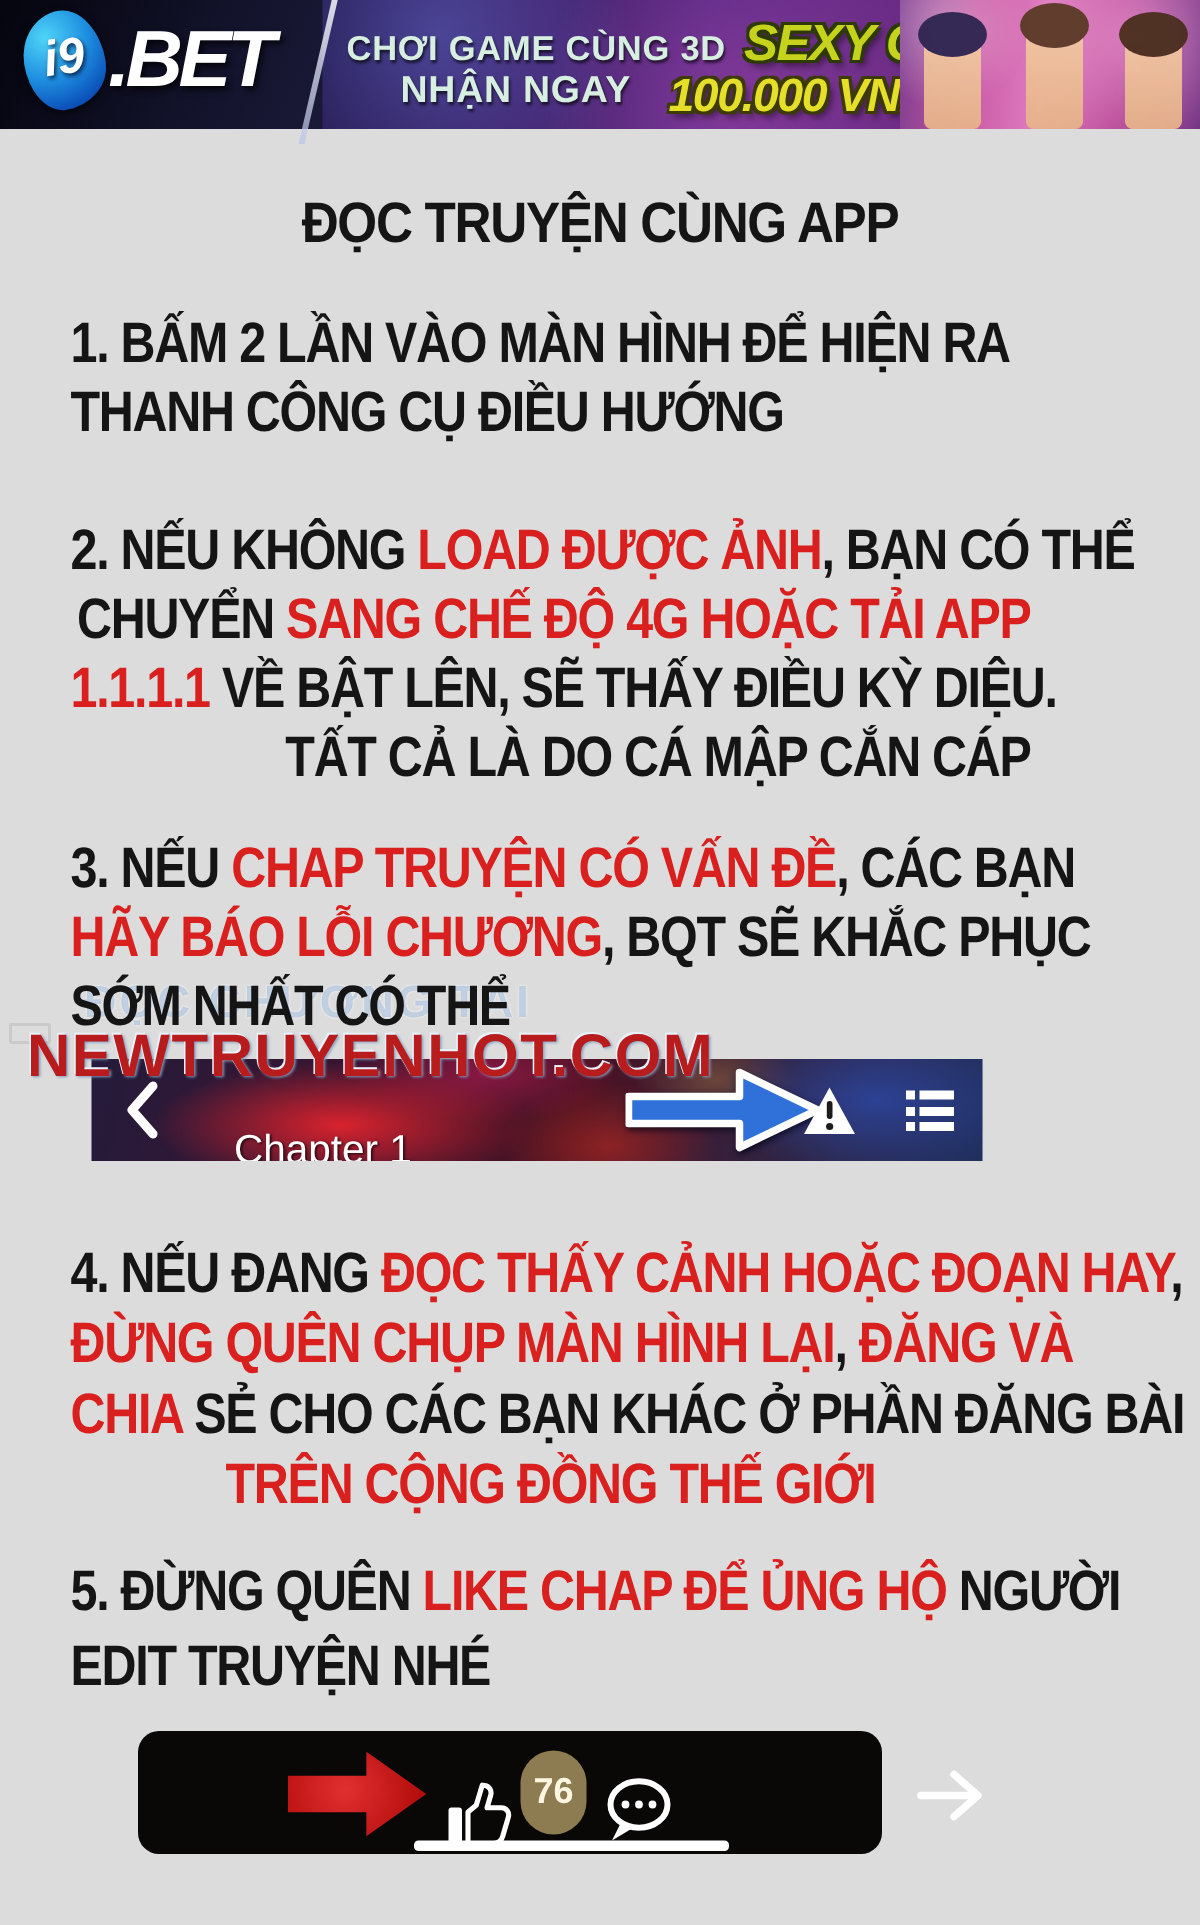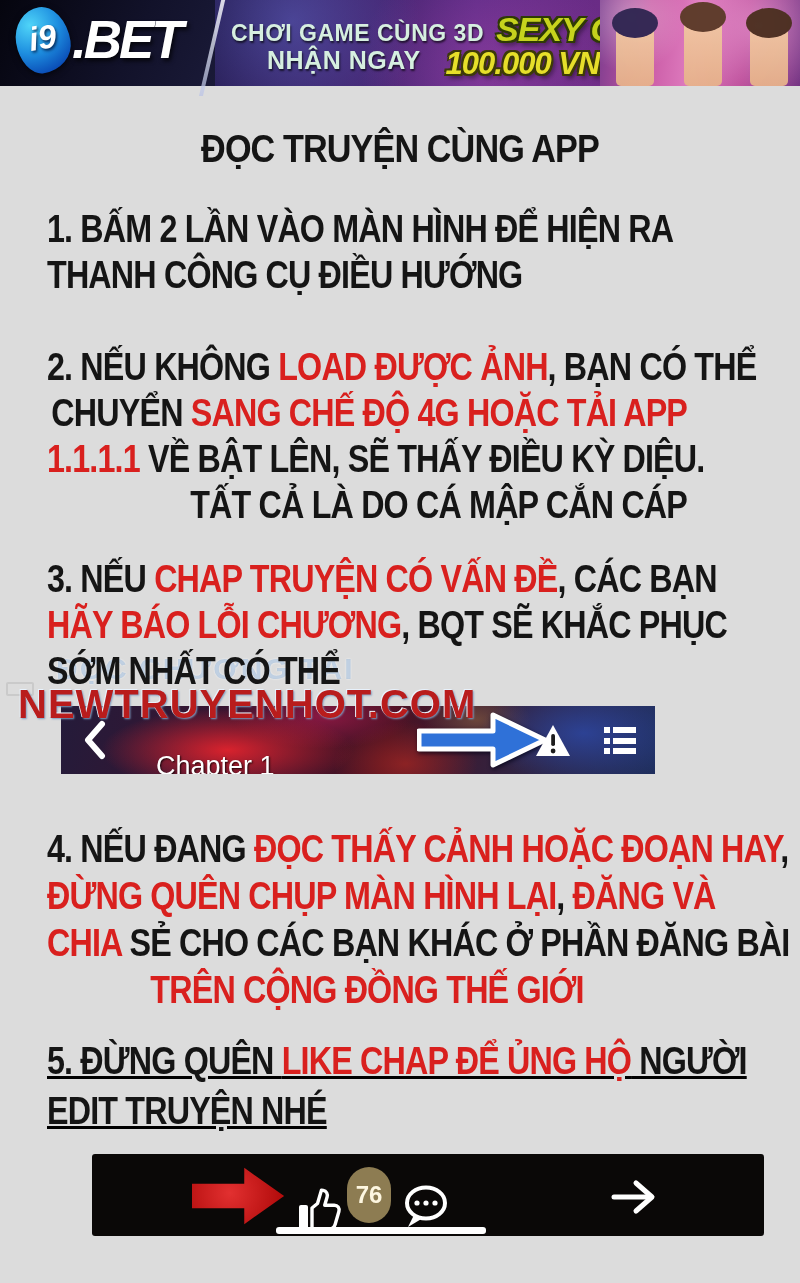--- a/index.html
+++ b/index.html
@@ -53,21 +53,21 @@
 
   
   .page-title{position:absolute;left:0;top:128px;width:800px;text-align:center;
     font-size:38px;font-weight:800;color:#151515;letter-spacing:-1px;
     transform:scaleX(.9);}
   .inst{position:absolute;left:47px;right:0;}
   .inst .line{white-space:nowrap;font-size:38px;font-weight:800;letter-spacing:-1px;
     line-height:46px;transform:scaleX(.85);transform-origin:0 50%;}
   #inst-1{top:206px;} #inst-2{top:344px;text-align:right;} #inst-3{top:556px;}
   #inst-4{top:826px;text-align:center;} #inst-4 .line{line-height:47px;}
-  #inst-5{top:1036px;text-decoration:underline;} #inst-5 .line{line-height:50px;}
+  #inst-5{top:1036px;} #inst-5 .line{line-height:50px;}
   .blk{color:#151515;} .red{color:#d9201e;}
 
   
   .wm1{position:absolute;left:56px;top:652px;font-size:30px;font-weight:800;letter-spacing:2px;
     color:rgba(148,176,210,.55);text-shadow:0 0 2px rgba(255,255,255,.8);z-index:0;}
   .wm2{position:absolute;left:18px;top:682px;font-size:40px;font-weight:800;letter-spacing:1px;
     color:#b91c1c;text-shadow:-1px -1px 0 #e8f2fc,1px 1px 2px #7f9cc0;z-index:4;}
   .inst{z-index:1;}
   .stray-dash{position:absolute;left:6px;top:682px;width:24px;height:10px;
     border:2px solid #c2c2c2;border-radius:2px;opacity:.7;}
@@ -86,22 +86,22 @@
     text-shadow:1px 1px 2px rgba(0,0,0,.8);margin-top:28px;}
   .nav-blue-arrow{position:absolute;left:356px;top:5px;filter:drop-shadow(1px 2px 2px rgba(0,0,20,.7));}
   .nav-warning{position:absolute;left:474px;top:18px;}
   .list-icon{position:absolute;left:543px;top:21px;width:32px;height:27px;
     display:flex;flex-direction:column;justify-content:space-between;}
   .list-row{display:flex;height:6px;}
   .list-row .sq{width:6px;height:6px;background:#fff;margin-right:3px;}
   .list-row .bar{flex:1;height:6px;background:#fff;}
 
   
-  .action-bar{position:absolute;left:92px;top:1154px;width:672px;height:82px;
-    background:#0a0807;border-radius:3px;}
+  .action-bar{position:absolute;left:92px;top:1154px;width:496px;height:82px;
+    background:#0a0807;border-radius:14px;}
   .glow-arrow{position:absolute;left:100px;top:10px;width:95px;height:64px;
     background:radial-gradient(circle at 40% 45%,#e23030,#b40d0d 75%);
     clip-path:polygon(0% 31%,55% 31%,55% 6%,97% 50%,55% 94%,55% 69%,0% 69%);
     filter:drop-shadow(0 0 4px #ff3a3a) drop-shadow(0 0 10px rgba(255,20,20,.85));}
   .like-badge{position:absolute;left:255px;top:13px;width:44px;height:56px;border-radius:22px;
     background:#8d7c52;display:flex;align-items:center;justify-content:center;
     font-size:24px;font-weight:700;color:#fdf6e0;}
   .thumb-icon{position:absolute;left:204px;top:30px;}
   .bubble-icon{position:absolute;left:310px;top:30px;}
   .next-arrow{position:absolute;left:518px;top:24px;}

